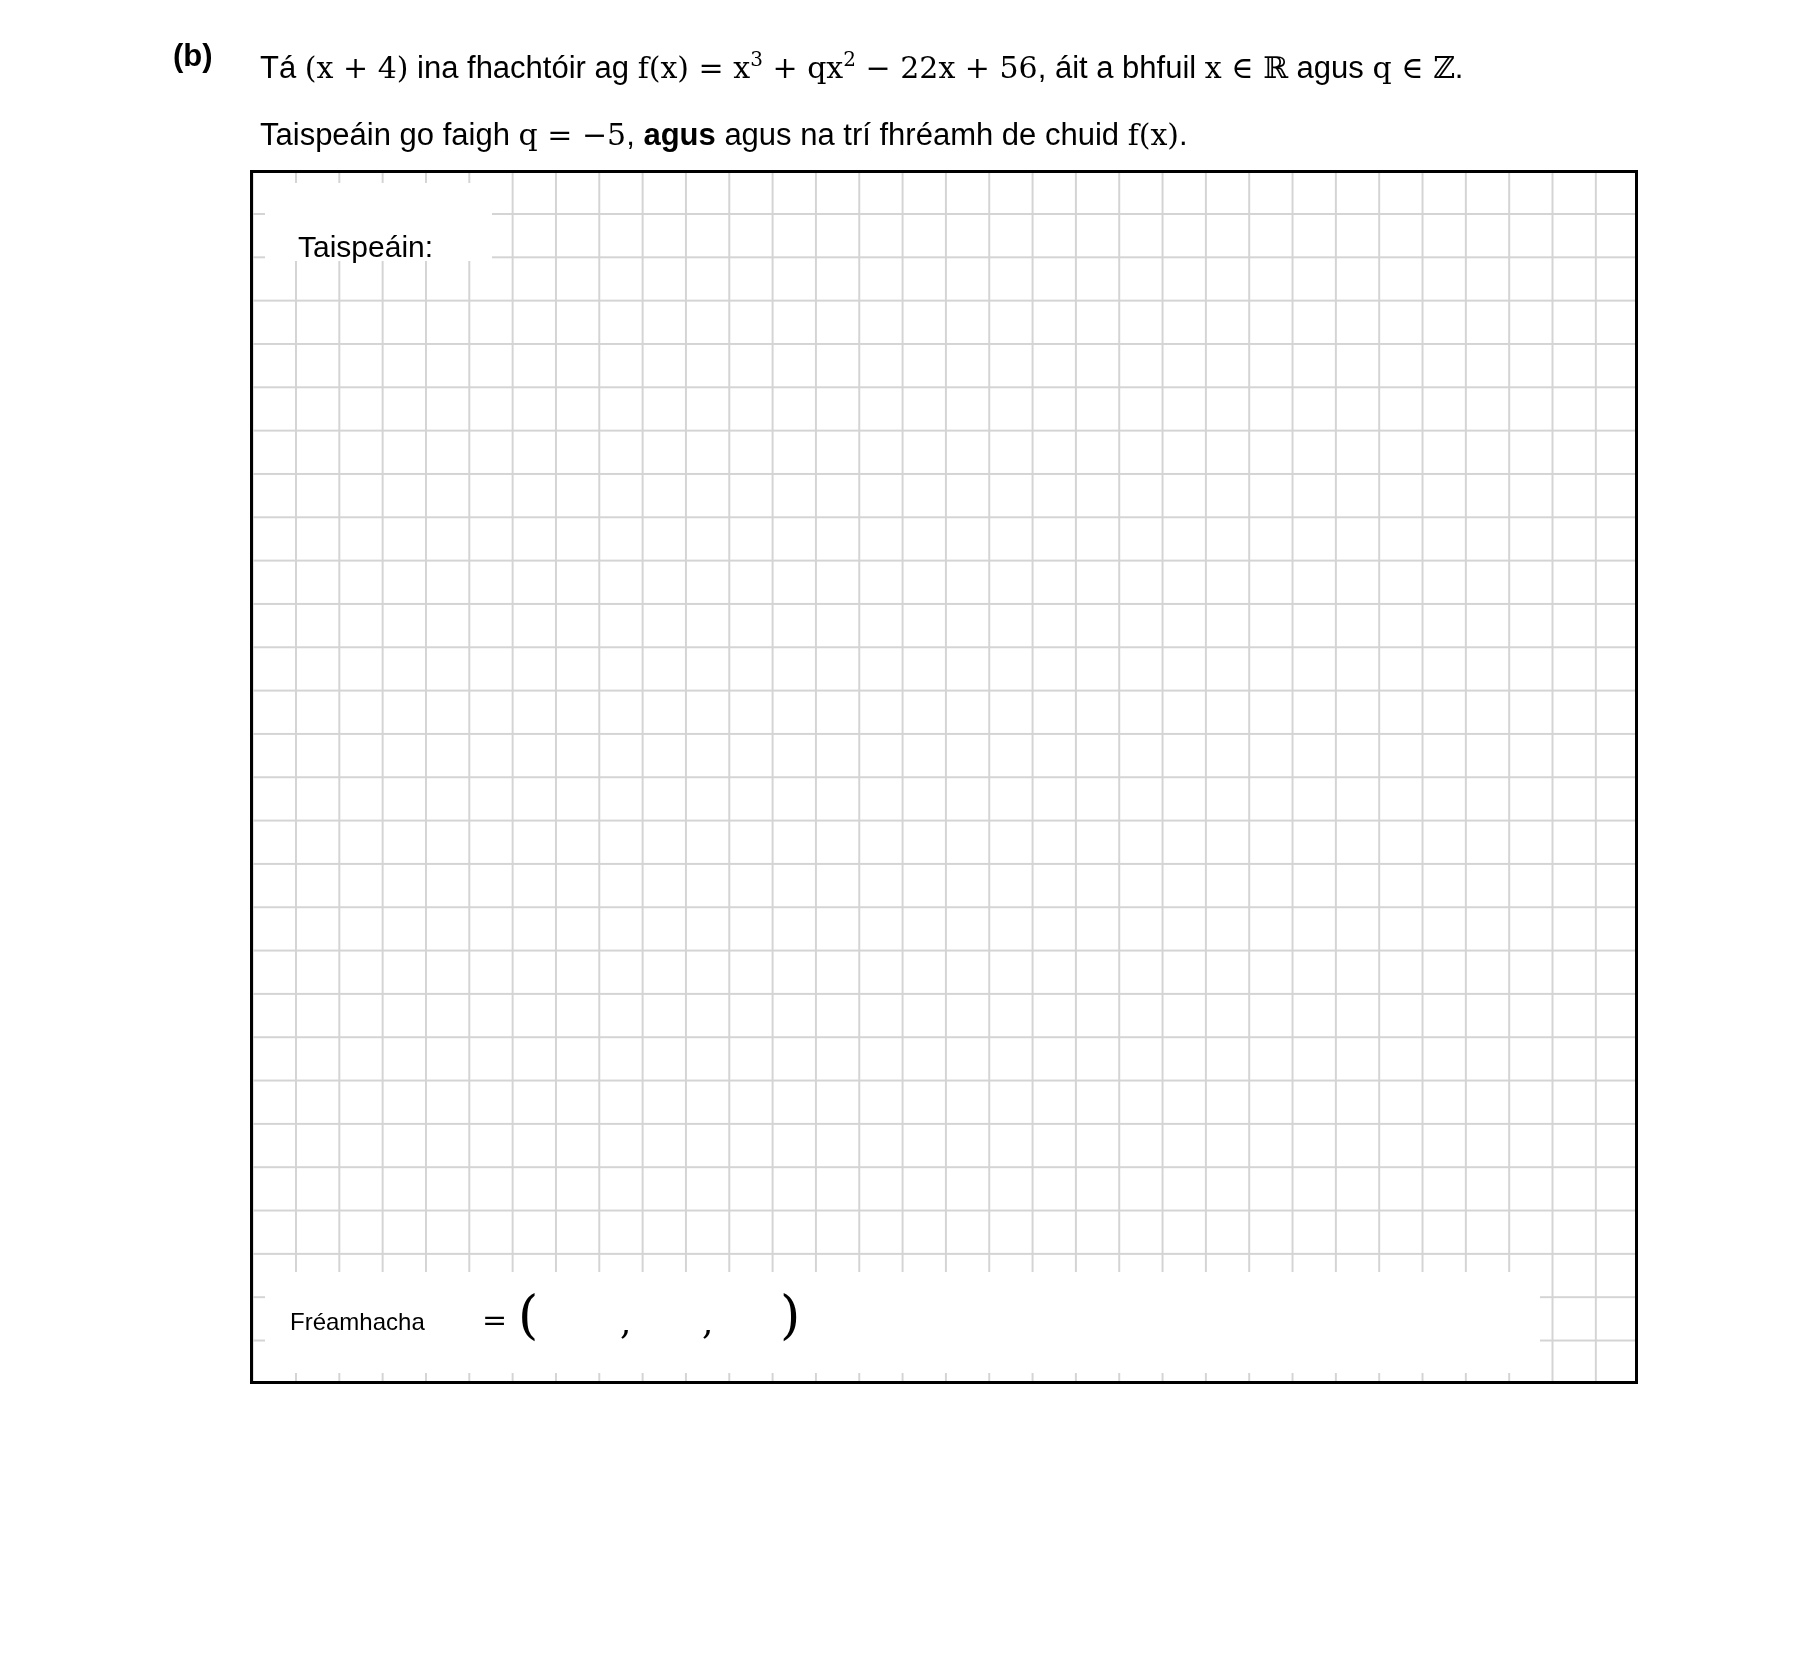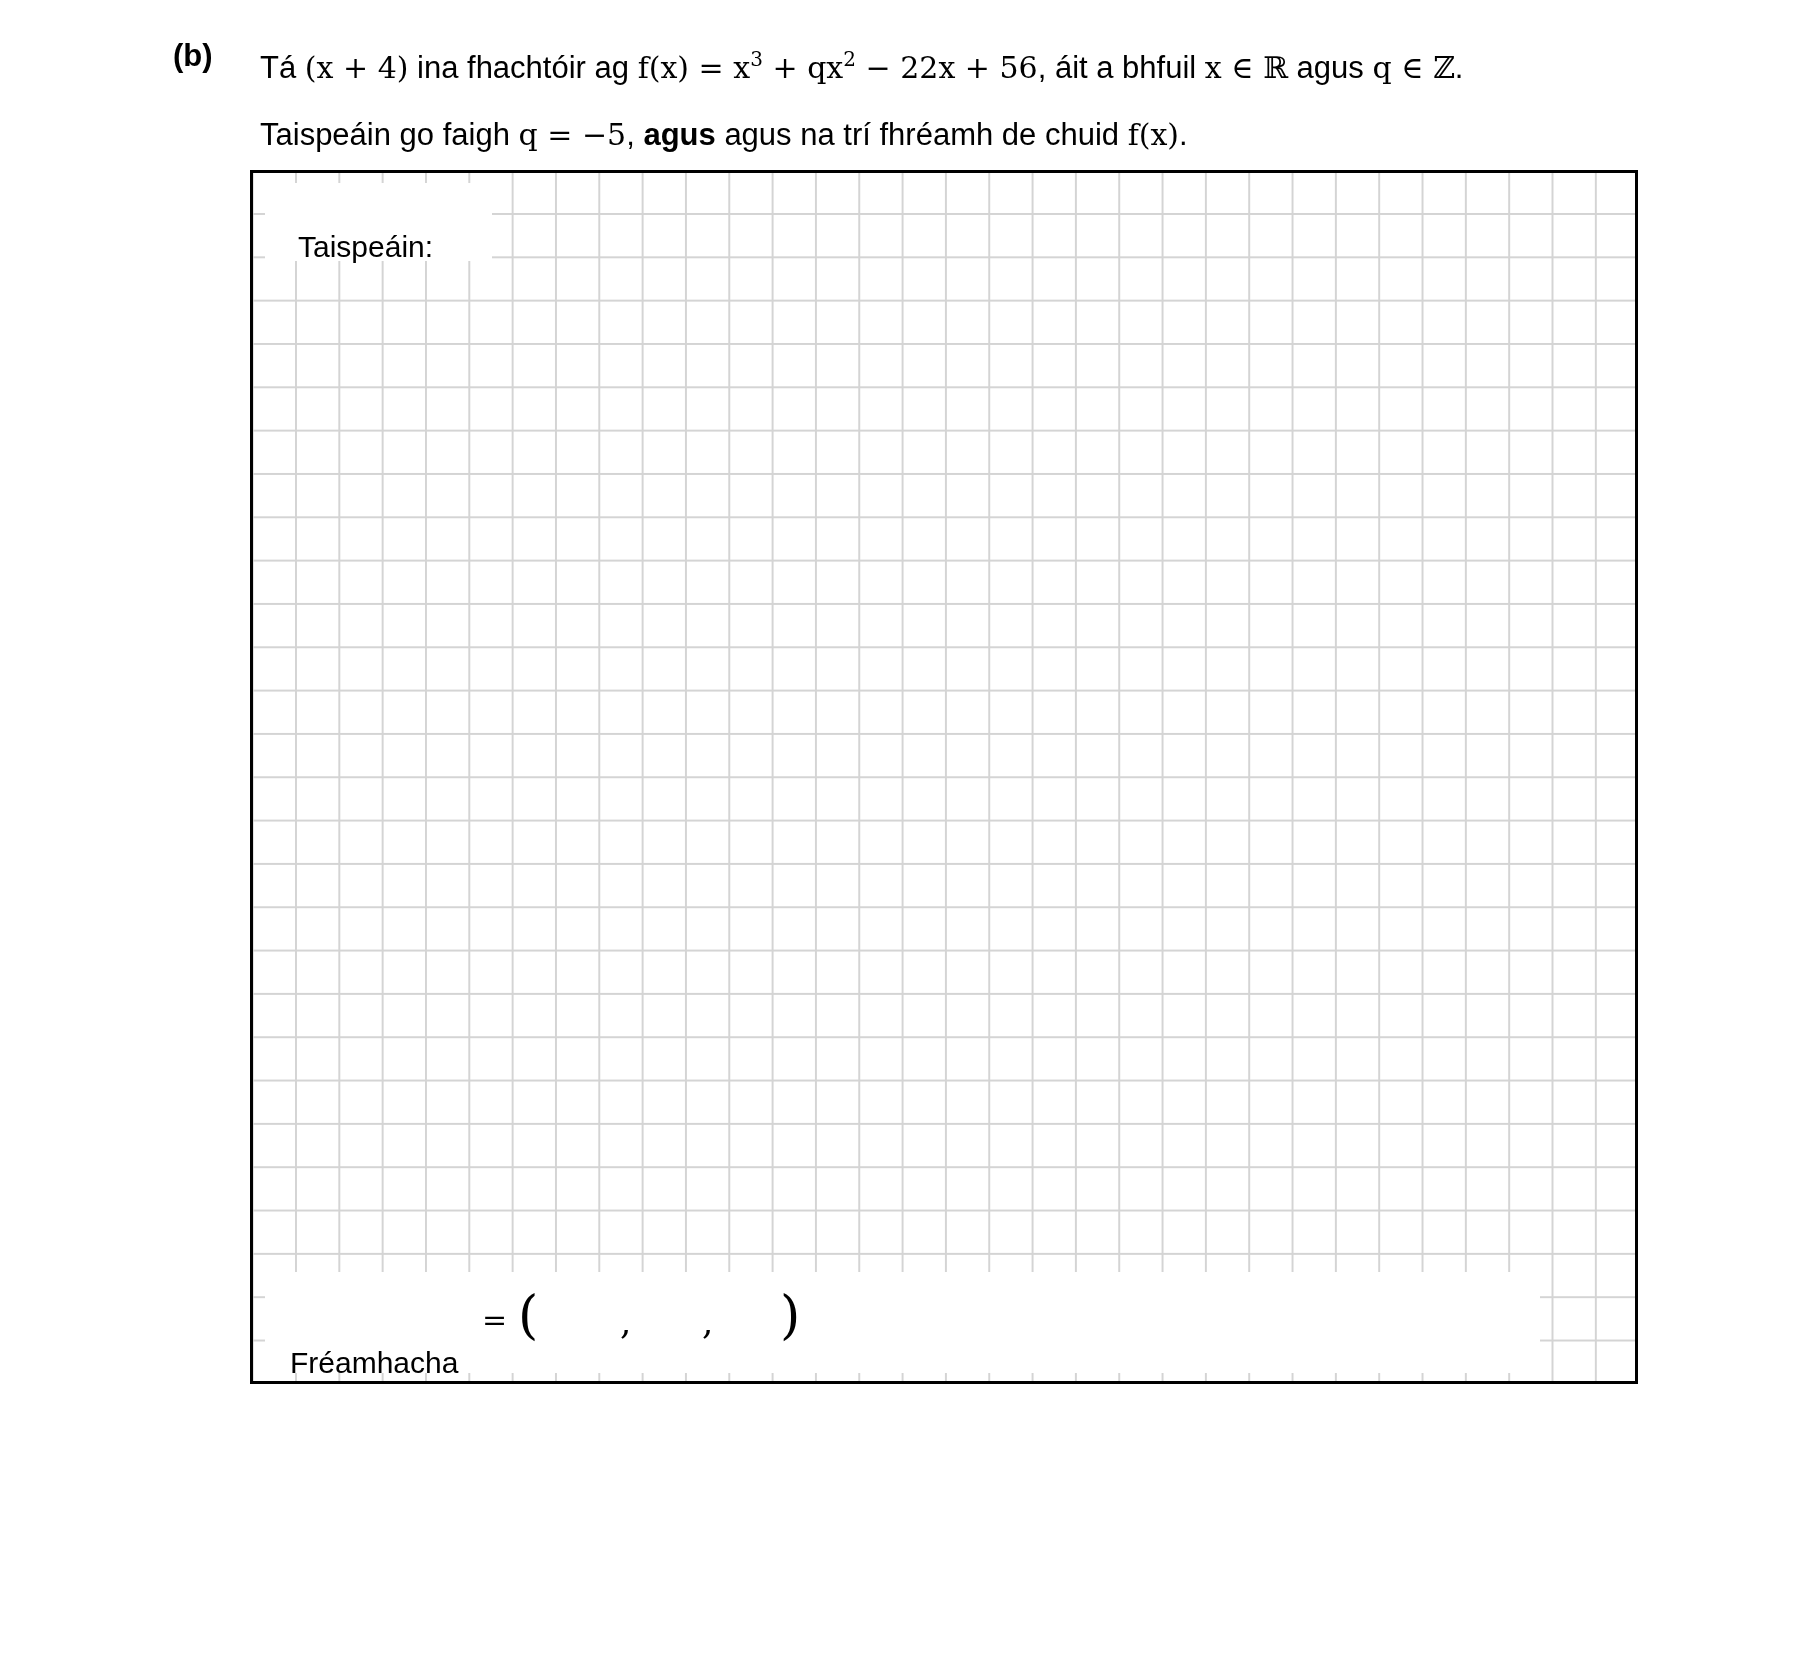--- a/index.html
+++ b/index.html
@@ -82,24 +82,23 @@
       left: 12px;
       top: 1099px;
       width: 1275px;
       height: 101px;
       background: #ffffff;
     }
     .roots-text {
       position: absolute;
       left: 25px;
       top: 28px;
-      font-size: 30px;
+      font-size: 24px;
       line-height: 44px;
       white-space: nowrap;
-      margin-top: 41px;
     }
     .roots-eq {
       position: absolute;
       left: 217px;
       top: 26px;
       font-family: "DejaVu Serif", "Liberation Serif", serif;
       font-size: 30px;
       line-height: 44px;
     }
     .roots-paren {

